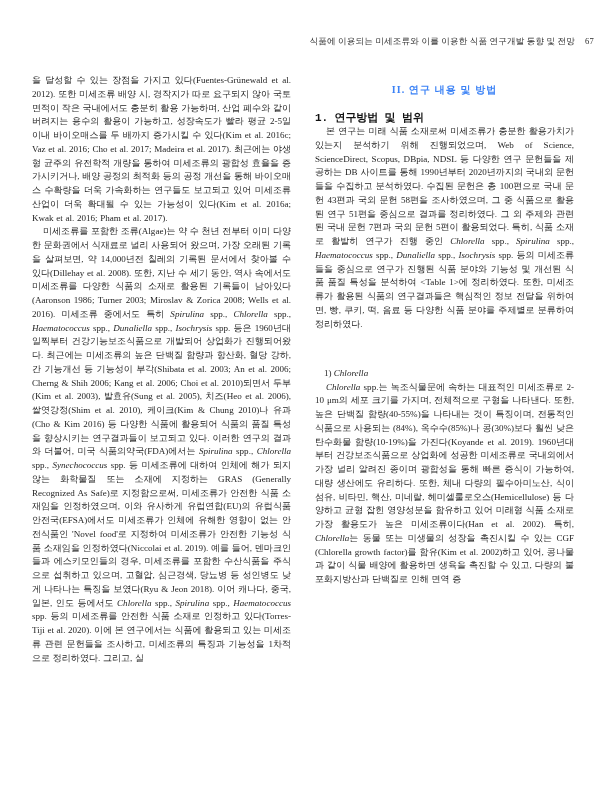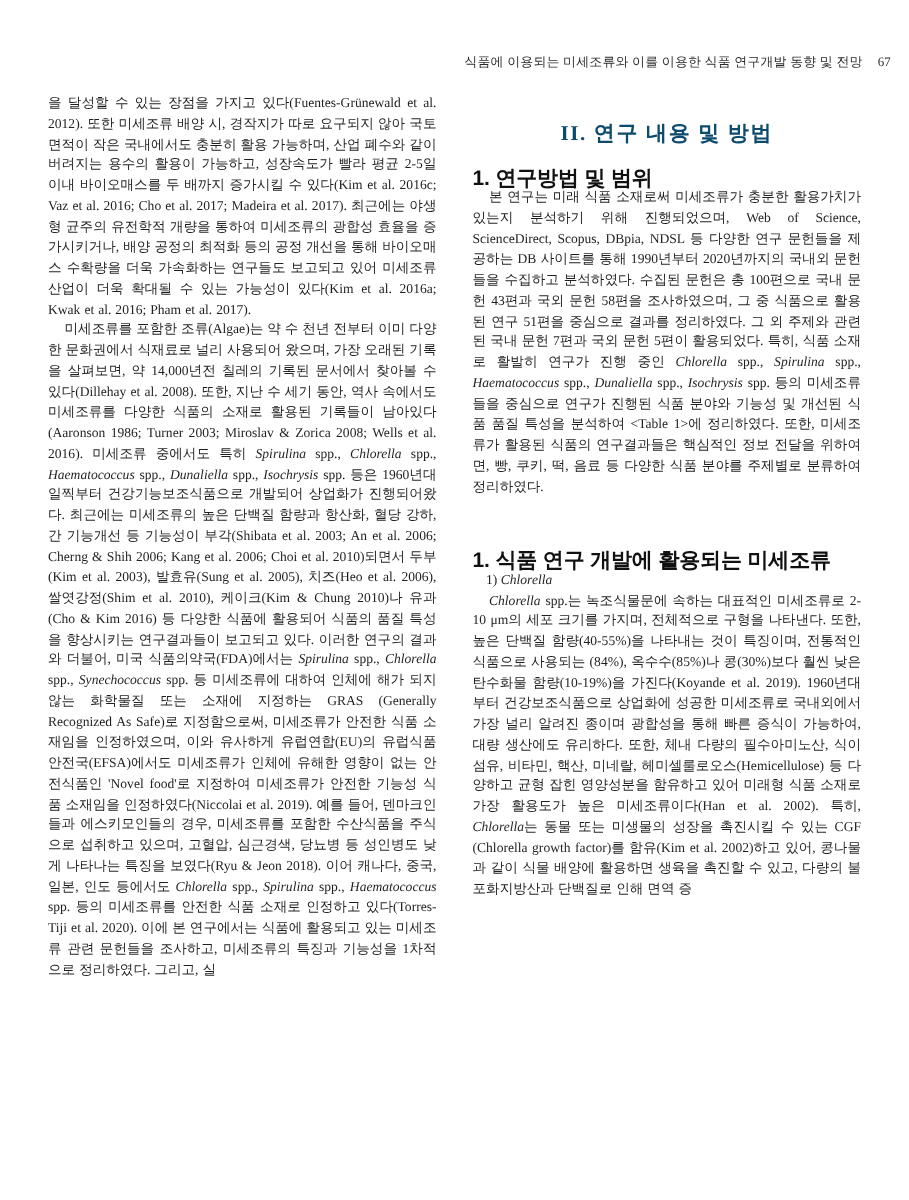--- a/index.html
+++ b/index.html
@@ -59,43 +59,44 @@
     word-spacing: 0.4px;
     color: #1f1f1f;
     -webkit-hyphens: none;
     hyphens: none;
   }
   p.body.indent {
     text-indent: 11px;
   }
   p.body.cont {
     text-indent: 0;
+    margin-top: 12px;
   }
   i, .sp {
   }
 
   
   h2.section {
     margin: 0;
     padding: 0;
-    font-size: 14px;
+    font-size: 10px;
     font-weight: bold;
     text-align: center;
     letter-spacing: 1.1px;
     line-height: 14px;
-    color: #0c4a6e;
+    color: #3b82f6;
   }
   .section-gap-top { height: 21px; }
   .section-gap-bot { height: 15px; }
 
   h3.subsection {
     margin: 0;
     padding: 0;
-    font-family: Liberation Sans, sans-serif;
-    font-size: 14px;
+    font-family: Liberation Mono, monospace;
+    font-size: 11px;
     font-weight: bold;
     line-height: 13px;
     letter-spacing: -0.1px;
     color: #111111;
   }
   h4.subsubsection {
     margin: 0 0 0 9px;
     padding: 0;
     font-size: 9.05px;
     font-weight: normal;
@@ -129,21 +130,20 @@
       <h2 class="section">II. 연구 내용 및 방법</h2>
       <div class="section-gap-bot"></div>
 
       <h3 class="subsection">1. 연구방법 및 범위</h3>
 
       <p class="body indent"><span>본 연구는 미래 식품 소재로써 미세조류가 충분한 활용가치가 있는지 분석하기 위해 진행되었으며, Web of Science, ScienceDirect, Scopus, DBpia, NDSL 등 다양한 연구 문헌들을 제공하는 DB 사이트를 통해 1990년부터 2020년까지의 국내외 문헌들을 수집하고 분석하였다. 수집된 문헌은 총 100편으로 국내 문헌 43편과 국외 문헌 58편을 조사하였으며, 그 중 식품으로 활용된 연구 51편을 중심으로 결과를 정리하였다. 그 외 주제와 관련된 국내 문헌 7편과 국외 문헌 5편이 활용되었다. 특히, 식품 소재로 활발히 연구가 진행 중인 </span><i class="sp">Chlorella</i><span> spp., </span><i class="sp">Spirulina</i><span> spp., </span><i class="sp">Haematococcus</i><span> spp., </span><i class="sp">Dunaliella</i><span> spp., </span><i class="sp">Isochrysis</i><span> spp. 등의 미세조류들을 중심으로 연구가 진행된 식품 분야와 기능성 및 개선된 식품 품질 특성을 분석하여 &lt;Table 1&gt;에 정리하였다. 또한, 미세조류가 활용된 식품의 연구결과들은 핵심적인 정보 전달을 위하여 면, 빵, 쿠키, 떡, 음료 등 다양한 식품 분야를 주제별로 분류하여 정리하였다.</span></p>
 
       <div class="section-gap-top"></div>
       <div class="section-gap-bot"></div>
 
-      <h3 class="subsection">1. 식품 연구 개발에 활용되는 미세조류</h3>
 
       <h4 class="subsubsection"><span>1)</span>
         <i class="sp">Chlorella</i></h4>
 
       <p class="body indent"><i class="sp">Chlorella</i><span> spp.는 녹조식물문에 속하는 대표적인 미세조류로 2-10 μm의 세포 크기를 가지며, 전체적으로 구형을 나타낸다. 또한, 높은 단백질 함량(40-55%)을 나타내는 것이 특징이며, 전통적인 식품으로 사용되는 (84%), 옥수수(85%)나 콩(30%)보다 훨씬 낮은 탄수화물 함량(10-19%)을 가진다(Koyande et al. 2019). 1960년대부터 건강보조식품으로 상업화에 성공한 미세조류로 국내외에서 가장 널리 알려진 종이며 광합성을 통해 빠른 증식이 가능하여, 대량 생산에도 유리하다. 또한, 체내 다량의 필수아미노산, 식이 섬유, 비타민, 핵산, 미네랄, 헤미셀룰로오스(Hemicellulose) 등 다양하고 균형 잡힌 영양성분을 함유하고 있어 미래형 식품 소재로 가장 활용도가 높은 미세조류이다(Han et al. 2002). 특히, </span><i class="sp">Chlorella</i><span>는 동물 또는 미생물의 성장을 촉진시킬 수 있는 CGF (Chlorella growth factor)를 함유(Kim et al. 2002)하고 있어, 콩나물과 같이 식물 배양에 활용하면 생육을 촉진할 수 있고, 다량의 불포화지방산과 단백질로 인해 면역 증</span></p>
 
     </div>
   </div>
 </div>
 

